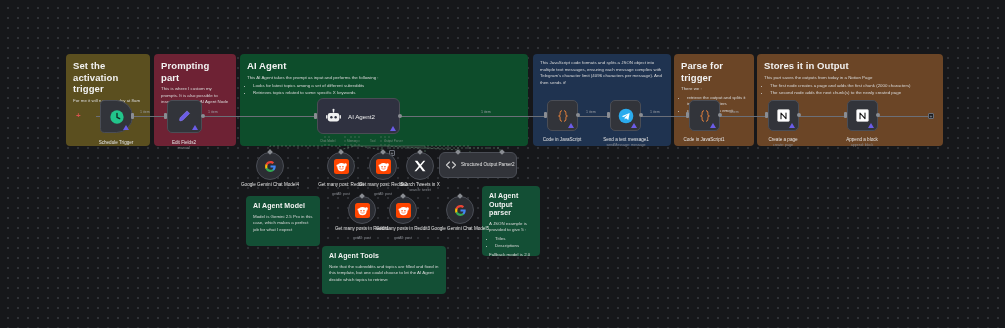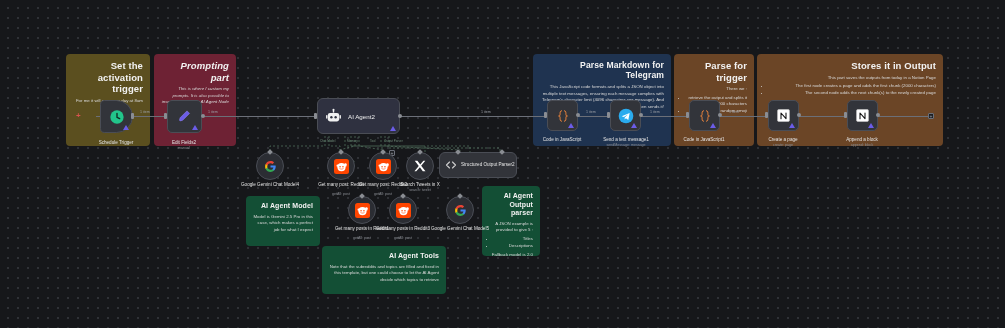--- a/index.html
+++ b/index.html
@@ -16,21 +16,20 @@
     background-color:#16171a;
     background-image: radial-gradient(circle, #2f3136 1px, transparent 1px);
     background-size: 10px 10px;
     background-position: 3px 3px;
   }
   .sticky {
     position:absolute;
     border-radius:4px;
     padding:6px 7px 17px 7px;
     overflow:hidden;
-    text-align:right;
   }
   .sticky h3 {
     margin:0 0 3px 0;
     font-size:9.5px;
     font-weight:bold;
     color:#f2f2f2;
     line-height:1.22;
     letter-spacing:0.1px;
   }
   .sticky p {
@@ -160,28 +159,35 @@
 </head>
 <body>
 
 <div id="canvas">
 
   <div class="sticky st-olive" style="left:66px; top:54px; width:84px; height:92px;">
     <h3>Set the activation trigger</h3>
     <p>For me it will run every day at 8am</p>
   </div>
 
-  <div class="sticky st-maroon" style="left:154px; top:54px; width:82px; height:92px;font-style:italic;">
+  <div class="sticky st-maroon" style="left:154px; top:54px; width:82px; height:92px;">
     <h3>Prompting part</h3>
     <p>This is where I custom my prompts. It is also possible to insert directly in the AI Agent Node</p>
   </div>
 
+  <div class="sticky st-green" style="left:240px; top:54px; width:288px; height:92px;">
+    <h3>AI Agent</h3>
+    <p>This AI Agent takes the prompt as input and performs the following :</p>
+    <ul>
+      <li>Looks for latest topics among a set of different subreddits</li>
+      <li>Retrieves topics related to some specific X keywords</li>
+    </ul>
+  </div>
 
   <div class="sticky st-navy" style="left:533px; top:54px; width:138px; height:92px;">
-    <h3 style="font-size:8.6px">Parse Markdown for Telegram</h3>
     <p>This JavaScript code formats and splits a JSON object into multiple text messages, ensuring each message complies with Telegram's character limit (4096 characters per message). And then sends it!</p>
   </div>
 
   <div class="sticky st-brown" style="left:674px; top:54px; width:80px; height:92px;">
     <h3>Parse for trigger</h3>
     <p>There we :</p>
     <ul>
       <li>retrieve the output and splits it into 2000 characters</li>
       <li>choose a random emoji</li>
     </ul>

